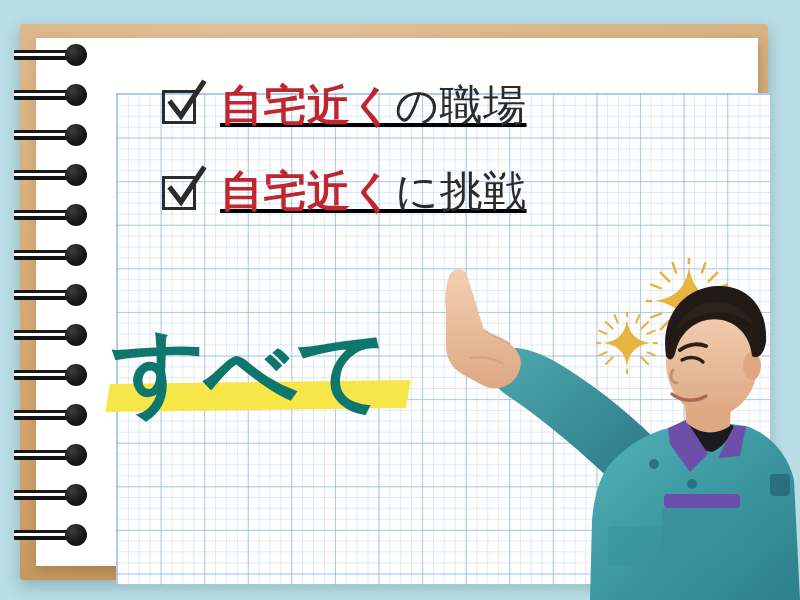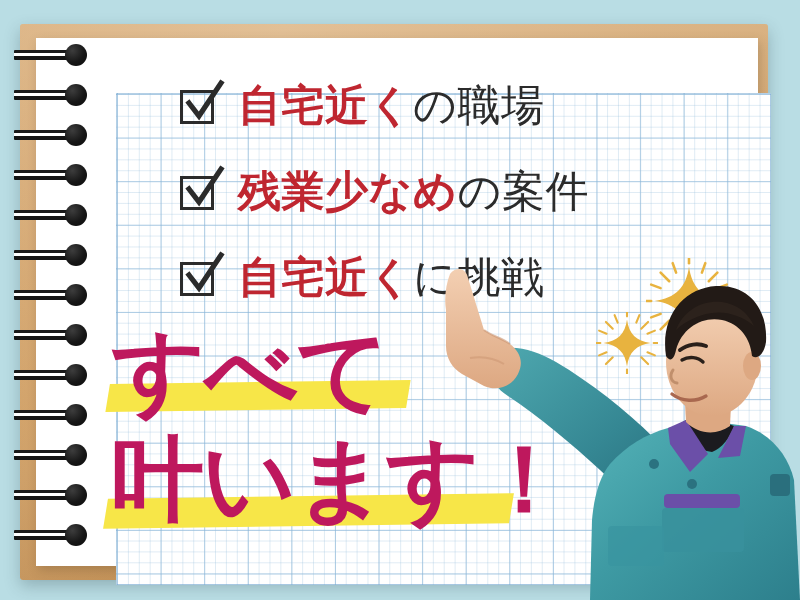--- a/index.html
+++ b/index.html
@@ -110,24 +110,25 @@
     top: 0;
     width: 22px;
     height: 22px;
     border-radius: 50%;
     background: radial-gradient(circle at 34% 30%, #3d3d3d 0%, #171717 55%, #0a0a0a 100%);
   }
 
   
   .checklist {
     position: absolute;
-    left: 180px;
+    left: 162px;
     top: 62px;
     width: 520px;
     z-index: 4;
+    text-decoration: underline;
   }
   .check-row {
     display: flex;
     align-items: center;
     height: 86px;
   }
   .checkbox {
     position: relative;
     width: 38px;
     height: 38px;
@@ -197,21 +198,21 @@
     width: 405px;
     height: 30px;
     transform: skewX(-10deg) rotate(-0.8deg);
   }
   .hl-word {
     position: relative;
     z-index: 2;
     font-size: 92px;
     line-height: 1;
     font-weight: 700;
-    color: #be185d;
+    color: #0f766e;
     letter-spacing: -2px;
     white-space: nowrap;
     font-family: "DejaVu Sans", "Liberation Sans", sans-serif;
   }
 
   
   .sparkle {
     position: absolute;
     z-index: 5;
   }
@@ -303,54 +304,39 @@
         <span class="box"></span>
         <svg viewBox="0 0 42 46" aria-hidden="true">
           <path d="M7 23 L17 36 L39 3" fill="none" stroke="#2b2b2b" stroke-width="5.2" stroke-linecap="square" stroke-linejoin="miter"></path>
         </svg>
       </span>
       <span class="check-text">
         <span class="hl">自宅近く</span><span class="tail">の職場</span>
       </span>
     </div>
 
-    <div class="check-row">
-      <span class="checkbox">
-        <span class="box"></span>
-        <svg viewBox="0 0 42 46" aria-hidden="true">
-          <path d="M7 23 L17 36 L39 3" fill="none" stroke="#2b2b2b" stroke-width="5.2" stroke-linecap="square" stroke-linejoin="miter"></path>
-        </svg>
-      </span>
-      <span class="check-text">
-        <span class="hl">残業少なめ</span><span class="tail">の案件</span>
-      </span>
-    </div>
 
     <div class="check-row">
       <span class="checkbox">
         <span class="box"></span>
         <svg viewBox="0 0 42 46" aria-hidden="true">
           <path d="M7 23 L17 36 L39 3" fill="none" stroke="#2b2b2b" stroke-width="5.2" stroke-linecap="square" stroke-linejoin="miter"></path>
         </svg>
       </span>
       <span class="check-text">
         <span class="hl">自宅近く</span><span class="tail">に挑戦</span>
       </span>
     </div>
 
   </div>
 
   <div class="headline">
     <div class="hl-line">
       <span class="hl-marker m1"></span>
       <span class="hl-word">すべて</span>
-    </div>
-    <div class="hl-line">
-      <span class="hl-marker m2"></span>
-      <span class="hl-word">叶います！</span>
     </div>
   </div>
 
   <svg class="sparkle s1" viewBox="0 0 100 100">
     <path d="M50 10 C53 34 66 47 90 50 C66 53 53 66 50 90 C47 66 34 53 10 50 C34 47 47 34 50 10 Z" fill="#e8b33f"></path>
     <g stroke="#e8b33f" stroke-width="3" stroke-linecap="round" fill="none">
       <line x1="50" y1="0" x2="50" y2="6"></line>
       <line x1="50" y1="94" x2="50" y2="100"></line>
       <line x1="0" y1="50" x2="6" y2="50"></line>
       <line x1="94" y1="50" x2="100" y2="50"></line>

